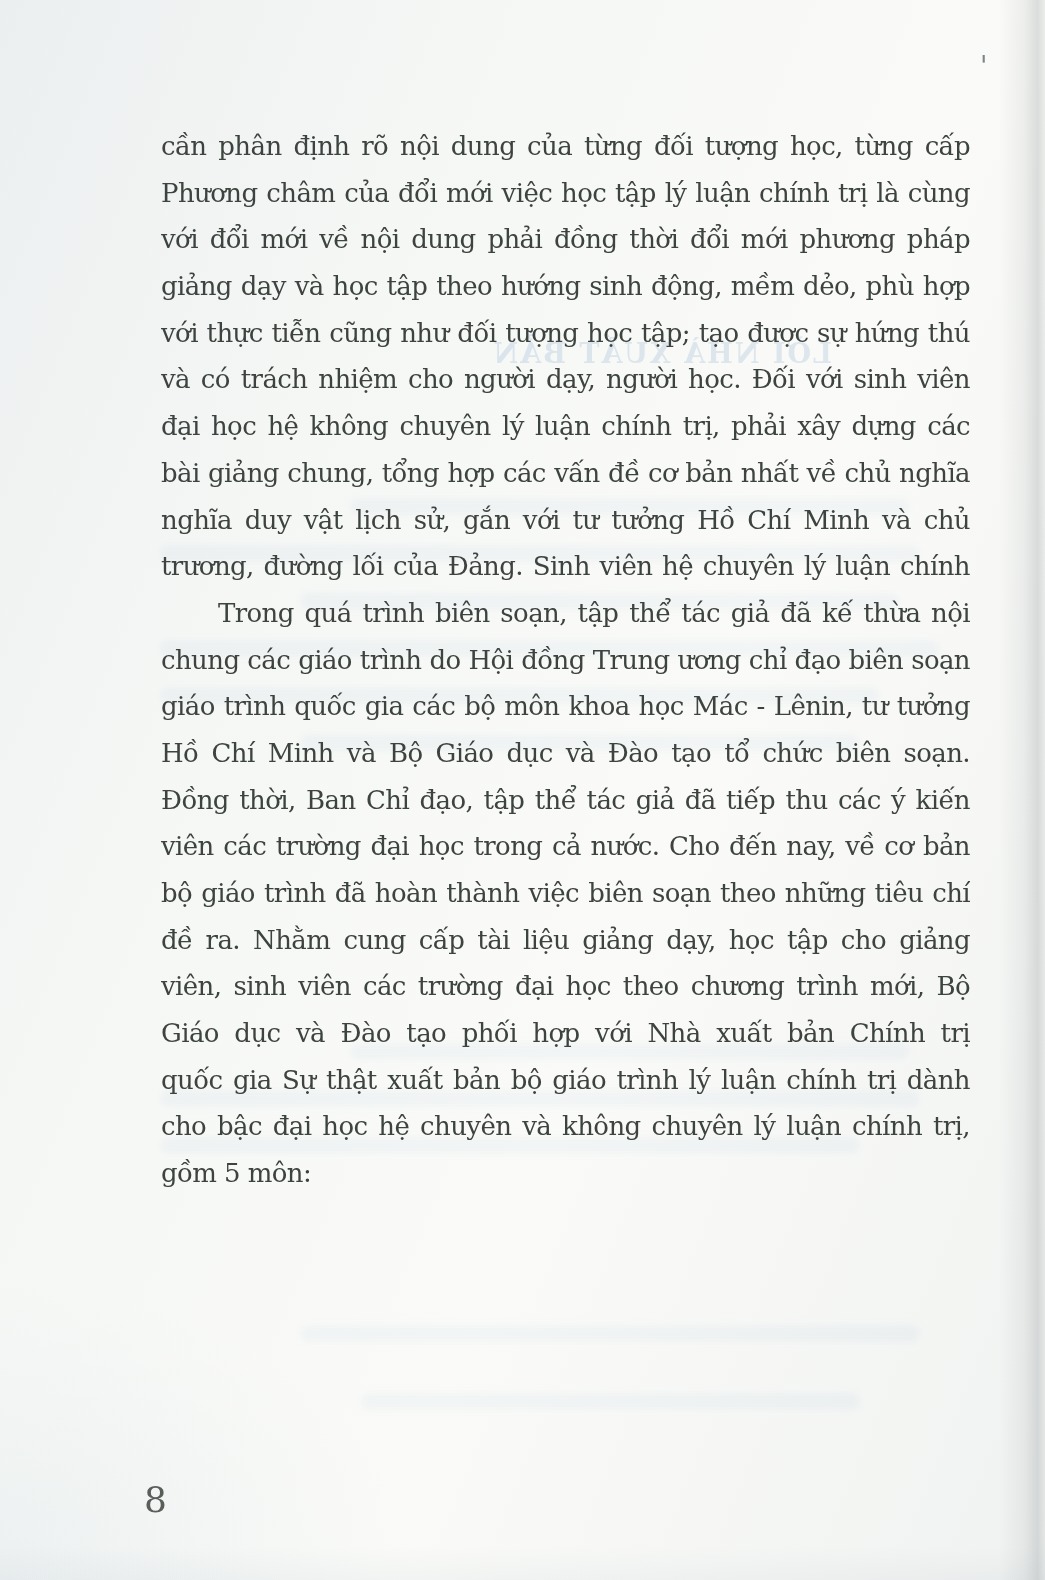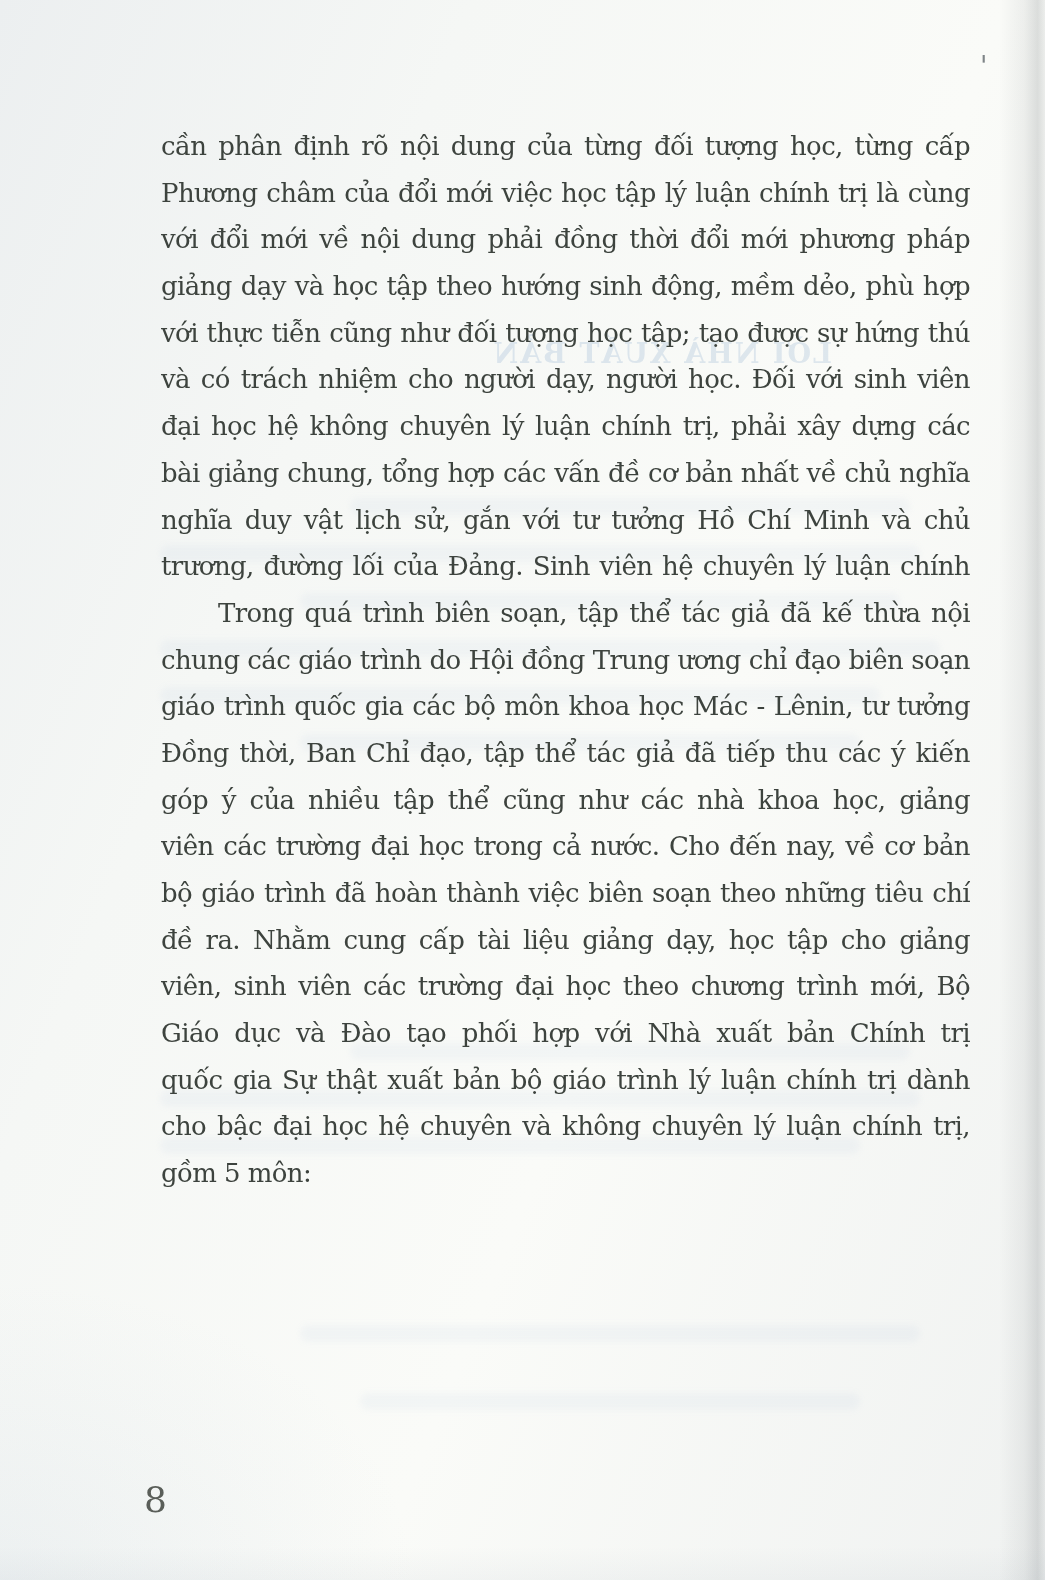--- a/index.html
+++ b/index.html
@@ -73,22 +73,22 @@
   <div class="ln">với thực tiễn cũng như đối tượng học tập; tạo được sự hứng thú</div>
   <div class="ln">và có trách nhiệm cho người dạy, người học. Đối với sinh viên</div>
   <div class="ln">đại học hệ không chuyên lý luận chính trị, phải xây dựng các</div>
   <div class="ln">bài giảng chung, tổng hợp các vấn đề cơ bản nhất về chủ nghĩa</div>
   <div class="ln">nghĩa duy vật lịch sử, gắn với tư tưởng Hồ Chí Minh và chủ</div>
   <div class="ln">trương, đường lối của Đảng. Sinh viên hệ chuyên lý luận chính</div>
 
   <div class="ln ln-indent">Trong quá trình biên soạn, tập thể tác giả đã kế thừa nội</div>
   <div class="ln">chung các giáo trình do Hội đồng Trung ương chỉ đạo biên soạn</div>
   <div class="ln">giáo trình quốc gia các bộ môn khoa học Mác - Lênin, tư tưởng</div>
+  <div class="ln">Hồ Chí Minh và Bộ Giáo dục và Đào tạo tổ chức biên soạn.</div>
   <div class="ln">Đồng thời, Ban Chỉ đạo, tập thể tác giả đã tiếp thu các ý kiến</div>
-  <div class="ln">góp ý của nhiều tập thể cũng như các nhà khoa học, giảng</div>
   <div class="ln">viên các trường đại học trong cả nước. Cho đến nay, về cơ bản</div>
   <div class="ln">bộ giáo trình đã hoàn thành việc biên soạn theo những tiêu chí</div>
   <div class="ln">đề ra. Nhằm cung cấp tài liệu giảng dạy, học tập cho giảng</div>
   <div class="ln">viên, sinh viên các trường đại học theo chương trình mới, Bộ</div>
   <div class="ln">Giáo dục và Đào tạo phối hợp với Nhà xuất bản Chính trị</div>
   <div class="ln">quốc gia Sự thật xuất bản bộ giáo trình lý luận chính trị dành</div>
   <div class="ln">cho bậc đại học hệ chuyên và không chuyên lý luận chính trị,</div>
   <div class="ln ln-end">gồm 5 môn:</div>
 </div>
 

